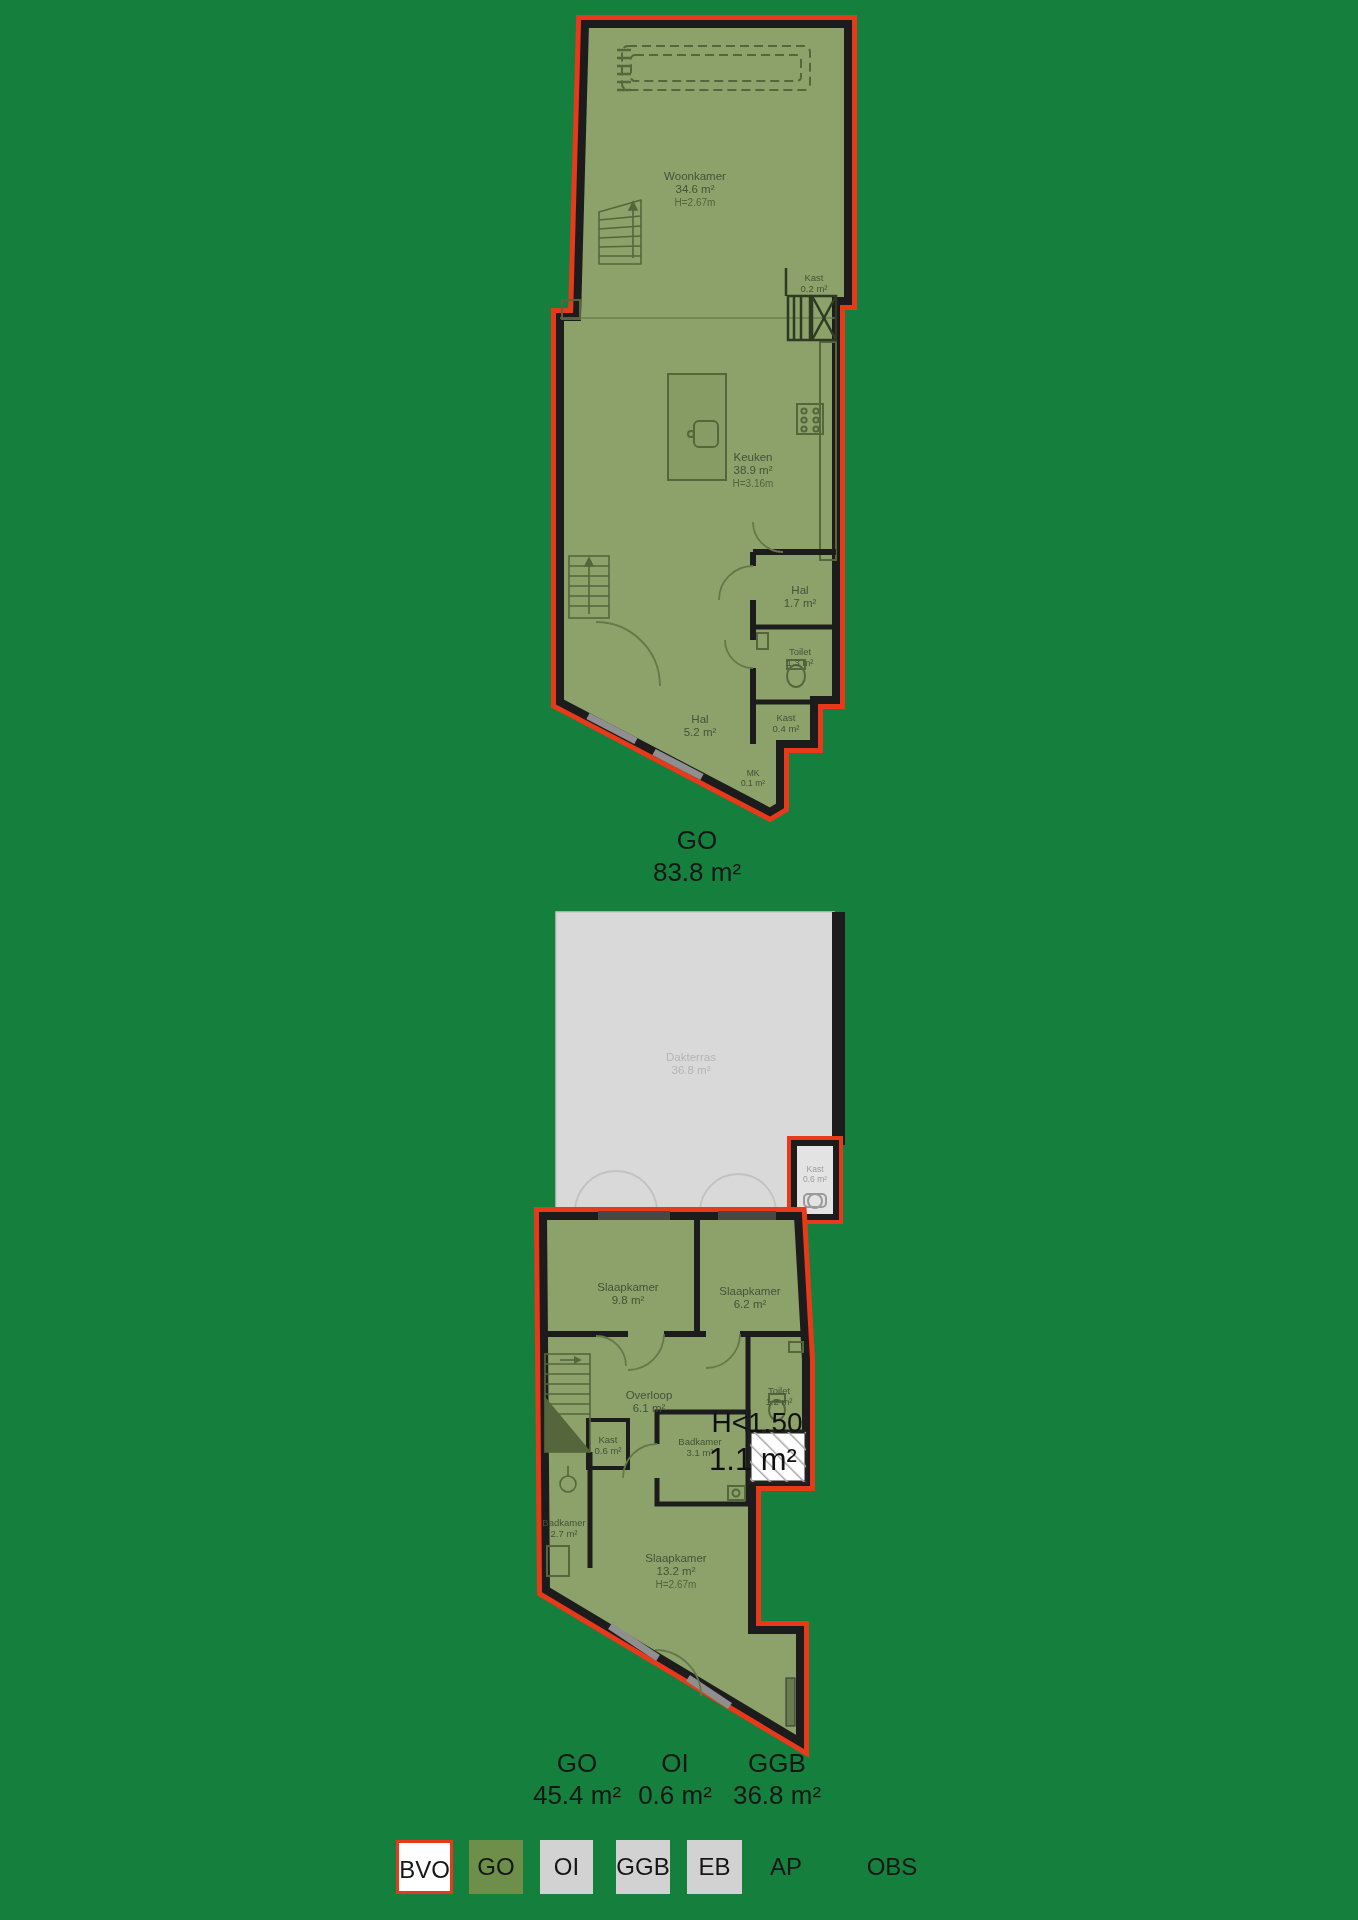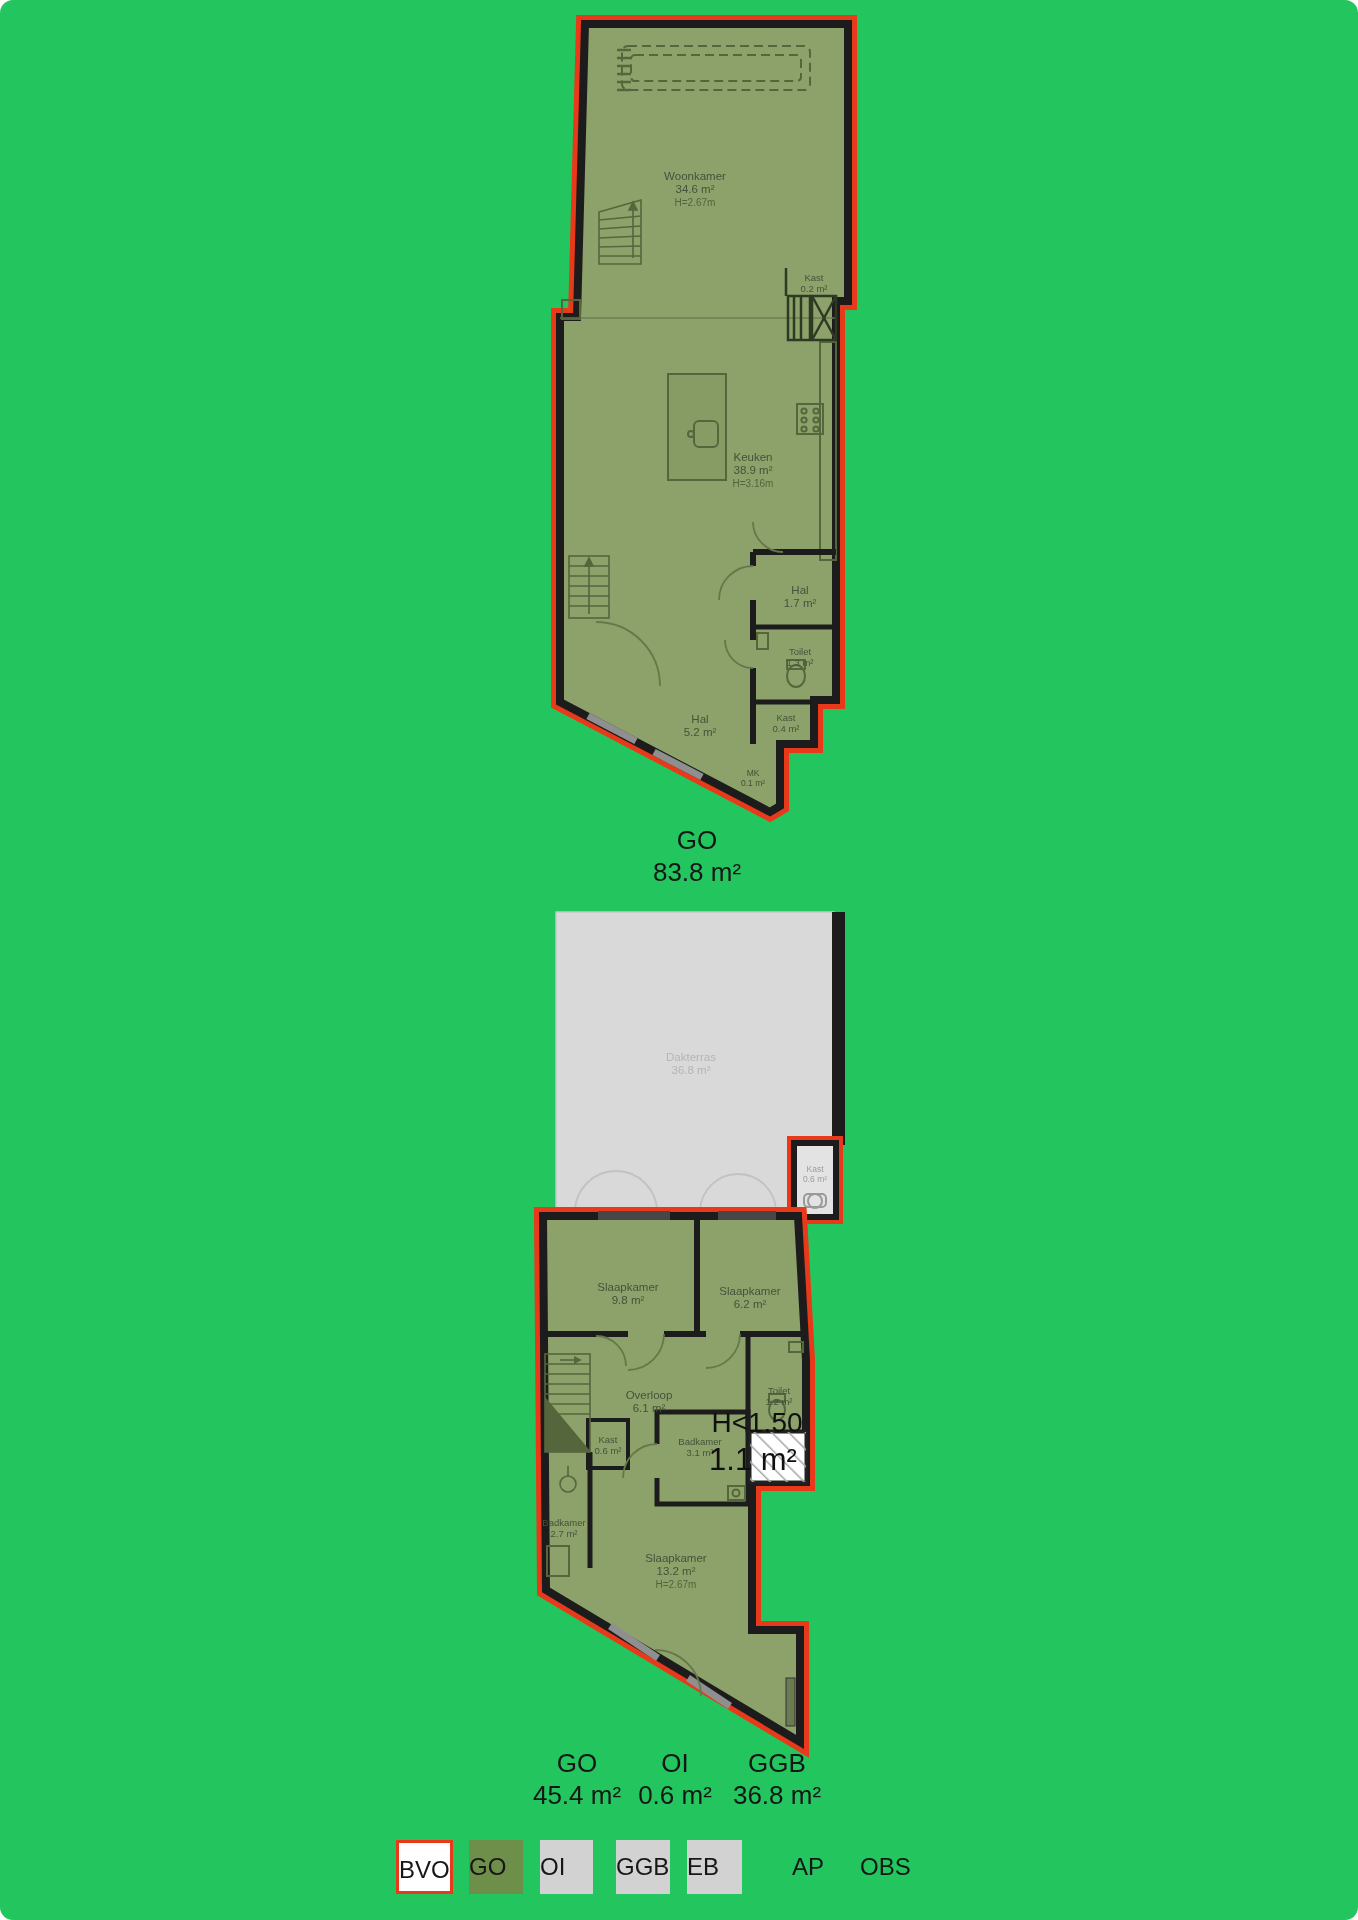--- a/index.html
+++ b/index.html
@@ -1,28 +1,28 @@
 <!DOCTYPE html>
 <html><head>
 <meta charset="utf-8">
 <style>
   html,body{margin:0;padding:0;background:#fff;}
-  .page{position:relative;width:1358px;height:1920px;background:#22c55e;overflow:hidden;
-        font-family:"Liberation Sans", sans-serif;border-radius:13px;}
+  .page{position:relative;width:1358px;height:1920px;background:#15803d;overflow:hidden;
+        font-family:"Liberation Sans", sans-serif;}
   svg text{font-family:"Liberation Sans", sans-serif;text-anchor:middle;}
   .rl  {font-size:11.5px;fill:#44523a;}
   .rlh {font-size:10px;fill:#53623f;}
   .rls {font-size:9.5px;fill:#44523a;}
   .rlxs{font-size:8.5px;fill:#415033;}
   .gtl {font-size:11.5px;fill:#b5b5b5;}
   .gts {font-size:8.5px;fill:#9d9d9d;}
   .sum {font-size:26px;fill:#161616;}
   .hlow{font-size:28px;fill:#101010;}
   .hlow2{font-size:31px;fill:#101010;}
-  .legend-chip{position:absolute;top:1840px;height:54px;line-height:54px;text-align:left;
+  .legend-chip{position:absolute;top:1840px;height:54px;line-height:54px;text-align:center;
         font-size:24px;color:#161616;box-sizing:border-box;}
   .chip-bvo{border:3px solid #e8391a;background:#ffffff;}
   .chip-go{background:#6d8f4a;}
   .chip-gray{background:#d2d2d2;}
 </style>
 </head>
 <body>
 
 <div class="page">
 <svg width="1358" height="1920" viewBox="0 0 1358 1920">
@@ -289,16 +289,16 @@
   </g>
 </svg>
 
 
 <div>
   <div class="legend-chip chip-bvo" style="left:396px;width:57px;">BVO</div>
   <div class="legend-chip chip-go" style="left:469px;width:54px;">GO</div>
   <div class="legend-chip chip-gray" style="left:540px;width:53px;">OI</div>
   <div class="legend-chip chip-gray" style="left:616px;width:54px;">GGB</div>
   <div class="legend-chip chip-gray" style="left:687px;width:55px;">EB</div>
-  <div class="legend-chip" style="left:792px;width:58px;">AP</div>
+  <div class="legend-chip" style="left:757px;width:58px;">AP</div>
   <div class="legend-chip" style="left:828px;width:64px;margin-left:32px;">OBS</div>
 </div>
 </div>
 
 </body></html>

